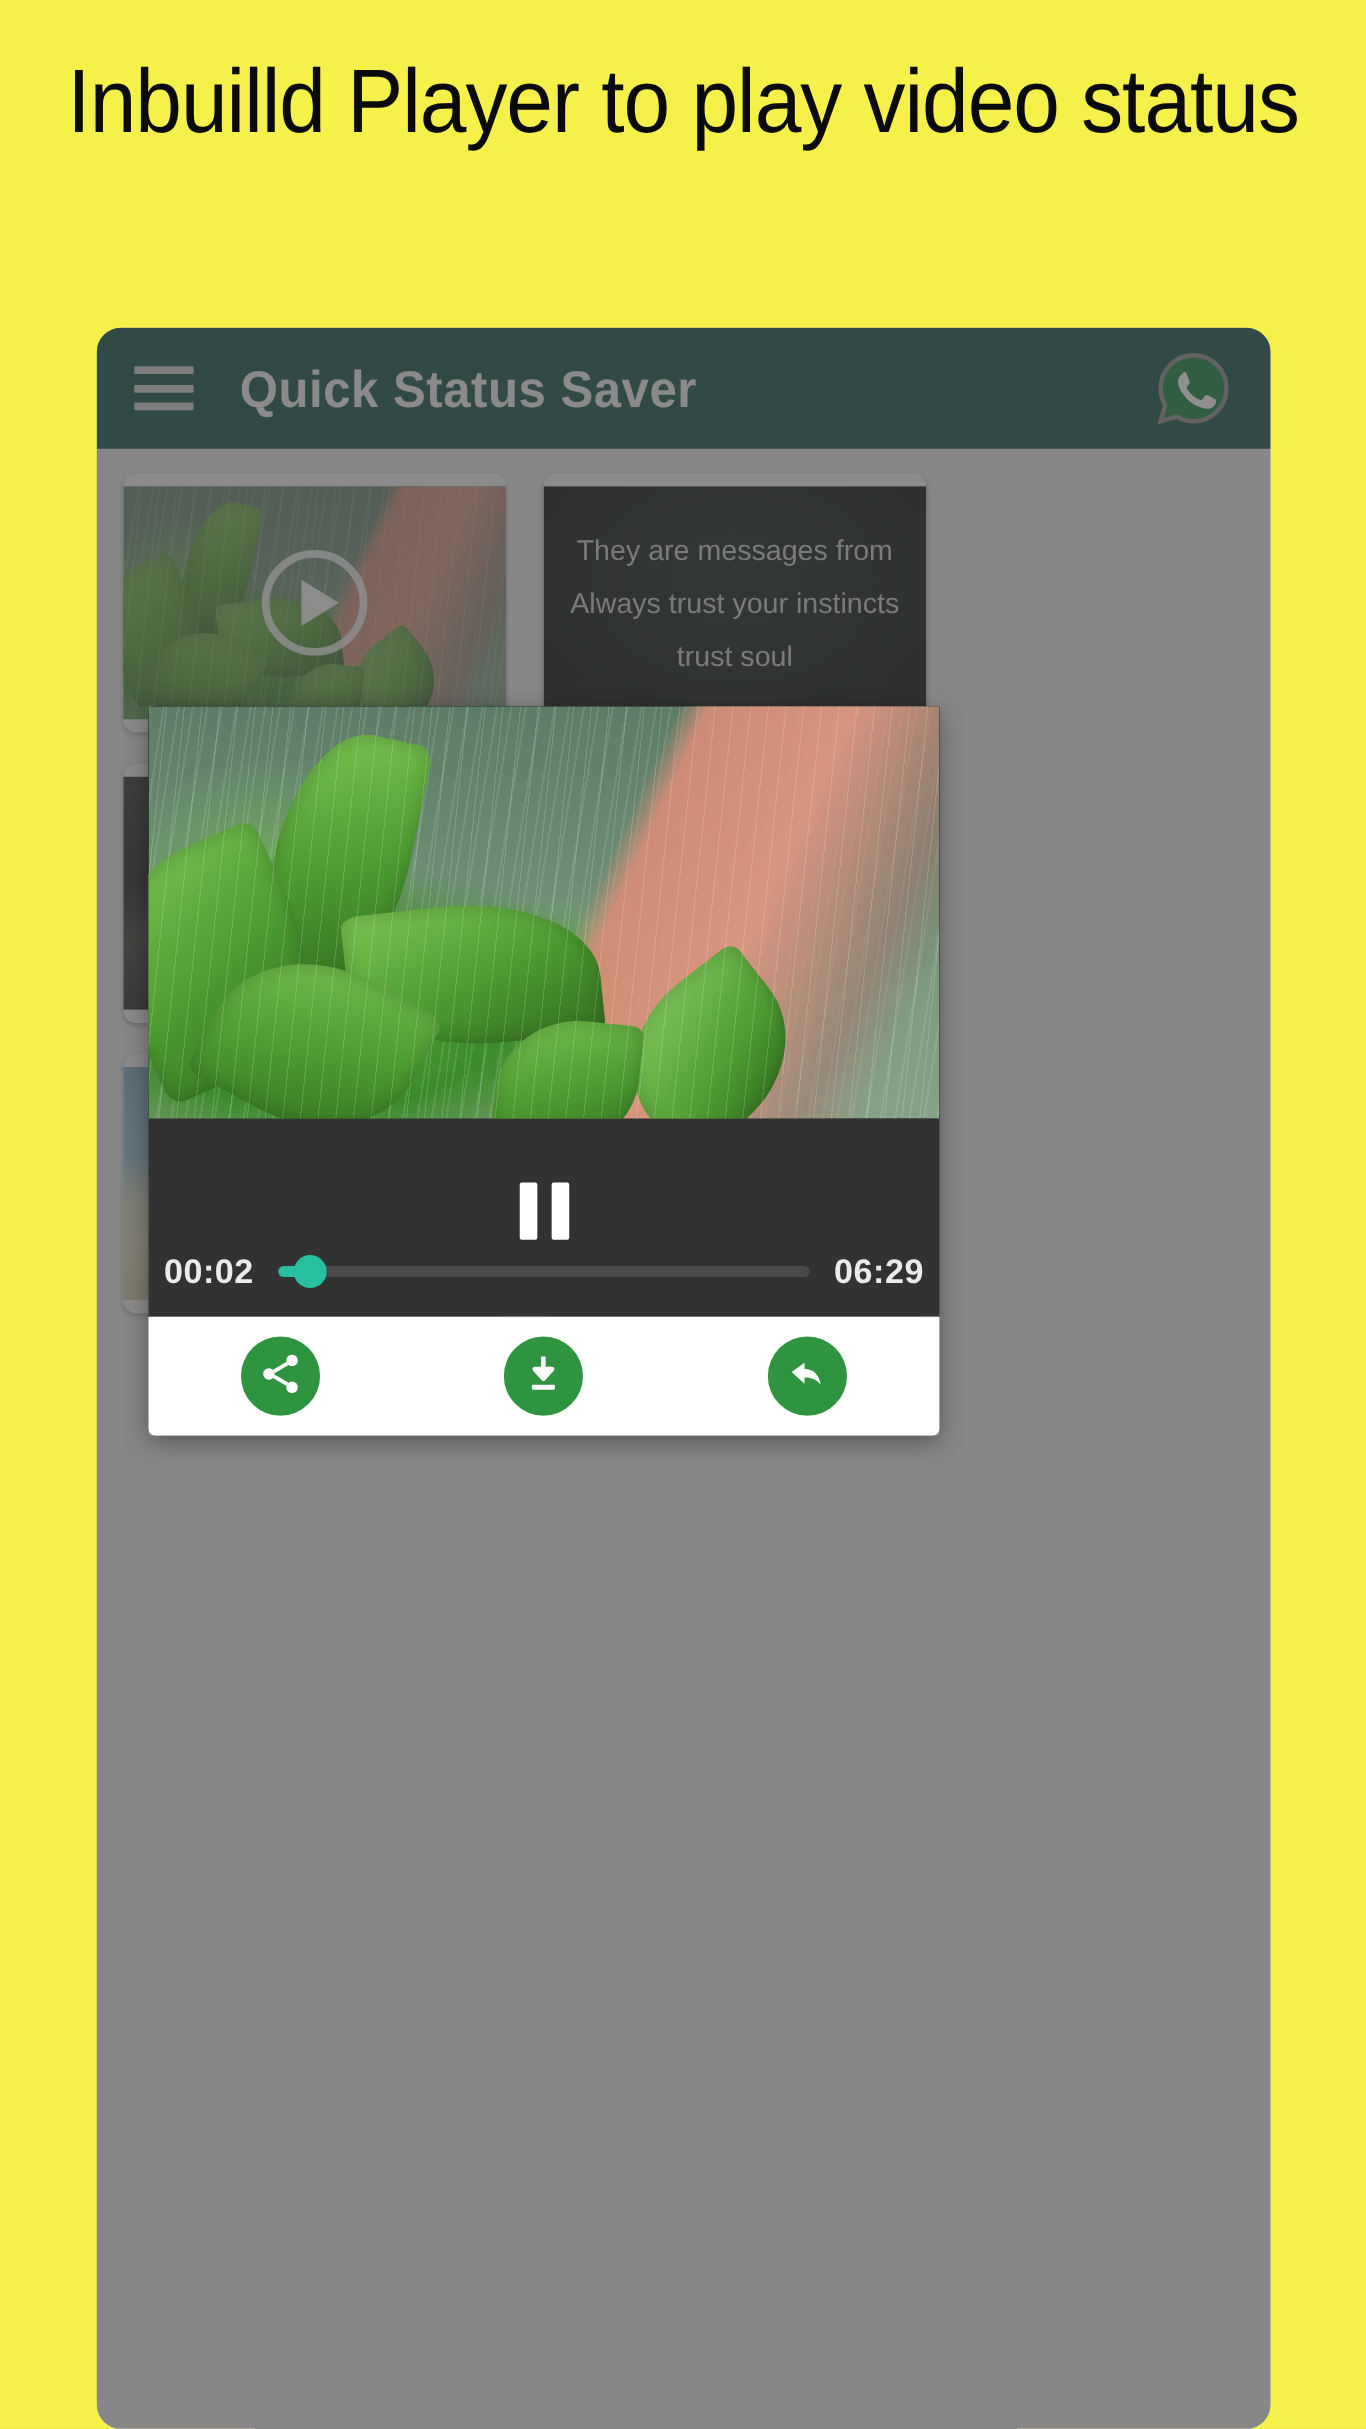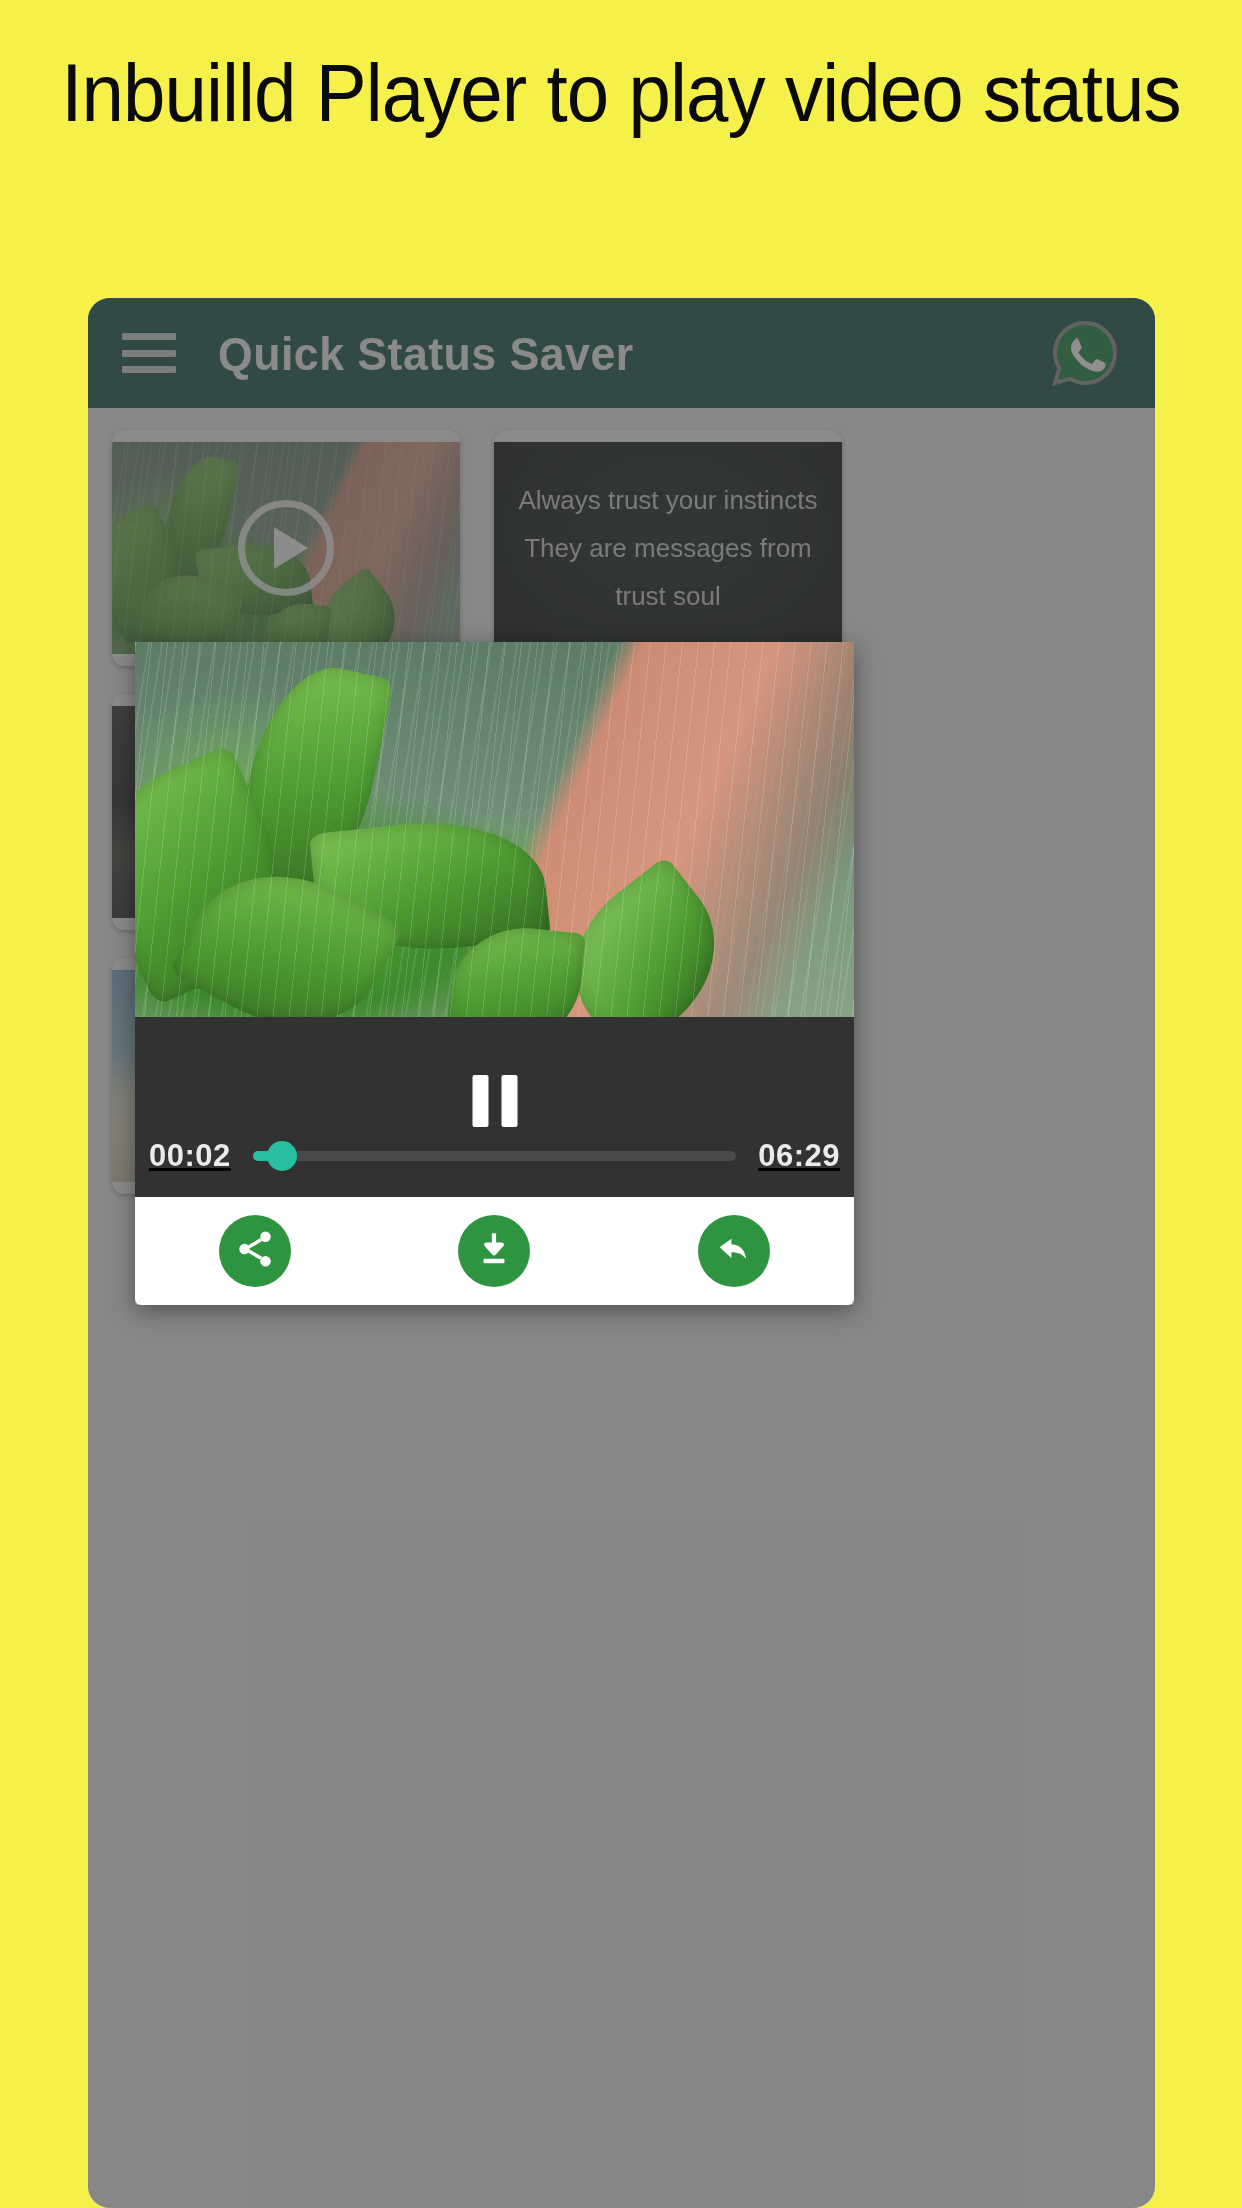--- a/index.html
+++ b/index.html
@@ -248,21 +248,20 @@
   #seek-row {
     position: absolute;
     left: 0;
     bottom: 16px;
     width: 719px;
     height: 50px;
     display: flex;
     align-items: center;
     padding: 0 14px;
     box-sizing: border-box;
-    text-decoration: underline;
   }
   .time-label {
     color: #ebebeb;
     font-size: 31px;
     font-weight: bold;
     letter-spacing: 0.5px;
     white-space: nowrap;
   }
   #seek-track {
     position: relative;
@@ -350,22 +349,22 @@
           </div>
           <div class="play-badge">
               <i></i>
             </div>
         </div>
       </div>
 
       <div class="thumb-card">
         <div class="thumb-media">
           <div class="quote-scene">
+            <div>They are messages from</div>
             <div>Always trust your instincts</div>
-            <div>They are messages from</div>
             <div>trust soul</div>
           </div>
         </div>
       </div>
 
       <div class="thumb-card">
         <div class="thumb-media">
           <div class="thumb-dark"></div>
         </div>
       </div>

